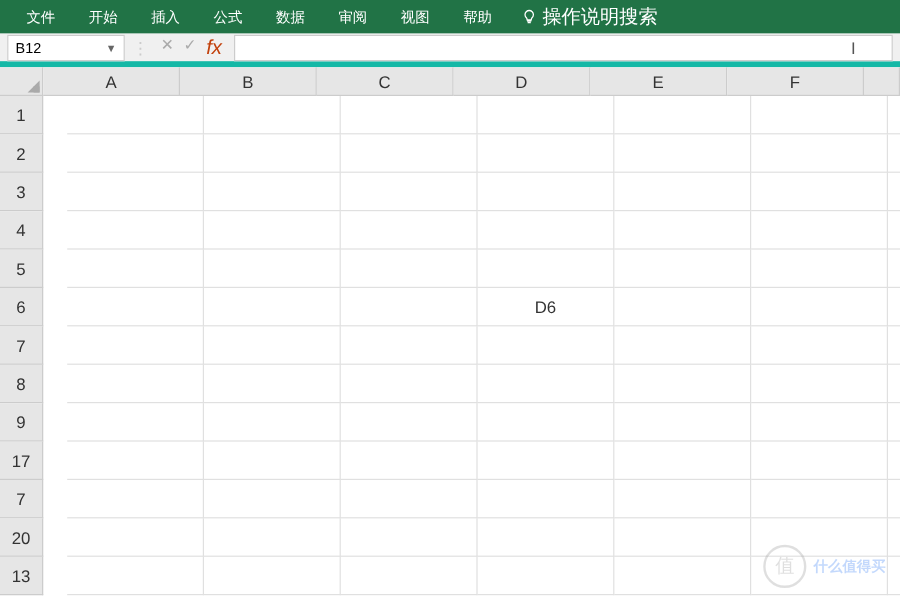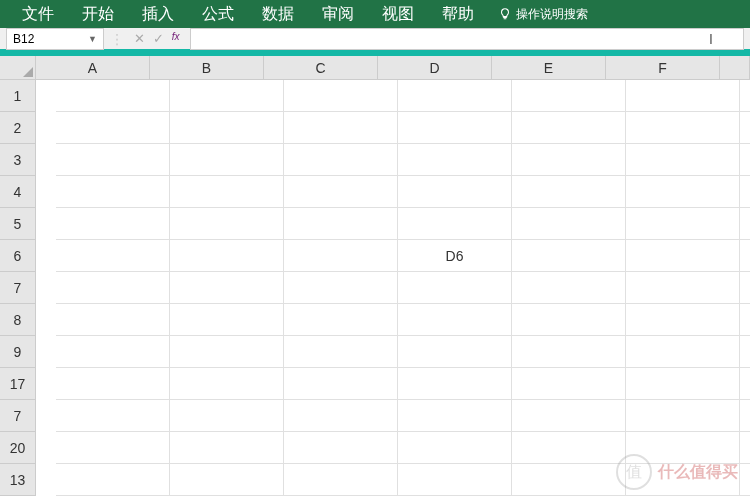--- a/index.html
+++ b/index.html
@@ -1,51 +1,51 @@
 <!DOCTYPE html>
 <html><head>
   <meta charset="utf-8">
   <style>
     * { margin: 0; padding: 0; box-sizing: border-box; font-family: "Microsoft YaHei", sans-serif; }
     body { width: 750px; height: 500px; background: #fff; overflow: hidden; position: relative; }
     
     .ribbon-tabs { background: #217346; height: 28px; display: flex; align-items: center; padding: 0 8px; gap: 0; }
-    .ribbon-tab { color: #fff; font-size: 16px; padding: 0 14px; height: 28px; line-height: 28px; cursor: pointer; }
-    .help-search { display: flex; align-items: center; gap: 4px; color: #fff; font-size: 12px; padding: 0 10px; }
+    .ribbon-tab { color: #fff; font-size: 12px; padding: 0 14px; height: 28px; line-height: 28px; cursor: pointer; }
+    .help-search { display: flex; align-items: center; gap: 4px; color: #fff; font-size: 16px; padding: 0 10px; }
     .bulb { width: 14px; height: 14px; }
     
-    .formula-bar { height: 28px; background: #f0f0f0; display: flex; align-items: center; border-bottom: 7px solid #14b8a6; padding: 3px 6px; gap: 6px; }
+    .formula-bar { height: 28px; background: #f0f0f0; display: flex; align-items: center; border-bottom: 5px solid #14b8a6; padding: 3px 6px; gap: 6px; }
     .name-box { width: 98px; height: 22px; background: #fff; border: 1px solid #ccc; display: flex; align-items: center; padding: 0 6px; font-size: 12px; }
     .name-box-text { flex: 1; }
     .name-box-arrow { color: #666; font-size: 9px; }
     .divider { color: #ccc; font-size: 14px; }
     .fb-btns { display: flex; gap: 8px; padding: 0 4px; }
     .fb-btn { color: #aaa; font-size: 13px; cursor: pointer; }
-    .fx { font-style: italic; color: #701a75; font-size: 10px; }
+    .fx { font-style: italic; color: #c2410c; font-size: 17px; }
     .formula-input { flex: 1; height: 22px; background: #fff; border: 1px solid #ccc; position: relative; }
     .text-cursor { position: absolute; right: 30px; top: 2px; font-size: 14px; color: #555; }
     
     .grid-area { position: relative; height: 444px; overflow: hidden; }
     .corner { position: absolute; left: 0; top: 0; width: 36px; height: 24px; background: #e6e6e6; border-right: 1px solid #ccc; border-bottom: 1px solid #ccc; }
     .corner::after { content: ''; position: absolute; right: 2px; bottom: 2px; border: 5px solid transparent; border-right-color: #aaa; border-bottom-color: #aaa; }
     
     .col-headers { position: absolute; left: 36px; top: 0; height: 24px; display: flex; }
     .col-header { width: 114px; height: 24px; background: #e6e6e6; border-right: 1px solid #ccc; border-bottom: 1px solid #ccc; text-align: center; line-height: 24px; font-size: 14px; color: #333; cursor: pointer; }
     .col-header:last-child { width: 30px; }
     
     .row-headers { position: absolute; left: 0; top: 24px; width: 36px; }
     .row-header { width: 36px; height: 32px; background: #e6e6e6; border-right: 1px solid #ccc; border-bottom: 1px solid #ccc; text-align: center; line-height: 32px; font-size: 14px; color: #333; cursor: pointer; }
     
     .cells { position: absolute; left: 36px; top: 24px; margin-left: 20px; }
     .cell-row { display: flex; }
     .cell { width: 114px; height: 32px; border-right: 1px solid #e0e0e0; border-bottom: 1px solid #e0e0e0; text-align: center; line-height: 32px; font-size: 14px; color: #333; cursor: cell; }
     
     .watermark { position: absolute; right: 12px; bottom: 10px; display: flex; align-items: center; gap: 6px; opacity: 0.3; }
     .wm-circle { width: 36px; height: 36px; border-radius: 50%; border: 2px solid #999; display: flex; align-items: center; justify-content: center; font-size: 16px; color: #999; }
-    .wm-text { font-size: 16px; color: #b91c1c; font-weight: bold; }
+    .wm-text { font-size: 12px; color: #3b82f6; font-weight: bold; }
   </style>
 </head>
 <body>
 
 <div class="ribbon-tabs">
   <div class="ribbon-tab">文件</div>
   <div class="ribbon-tab">开始</div>
   <div class="ribbon-tab">插入</div>
   <div class="ribbon-tab">公式</div>
   <div class="ribbon-tab">数据</div>

